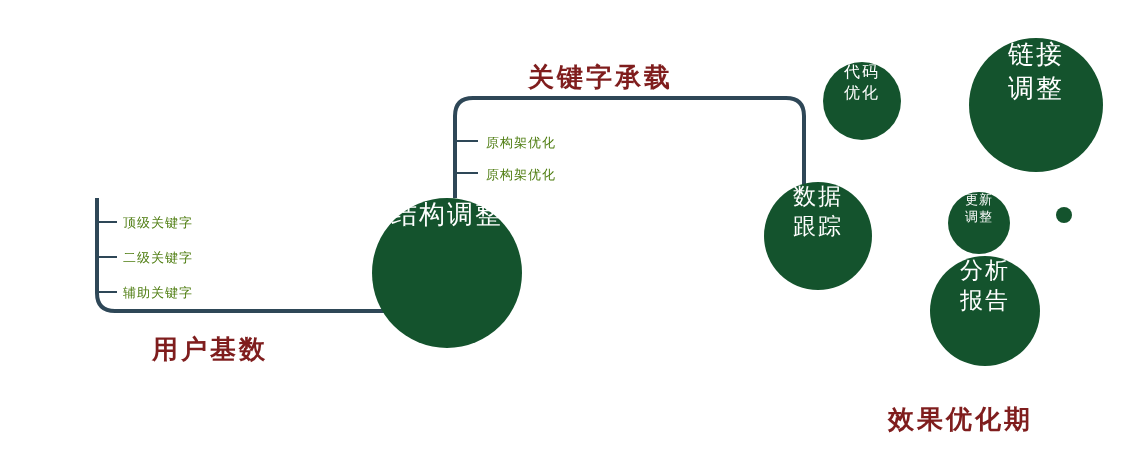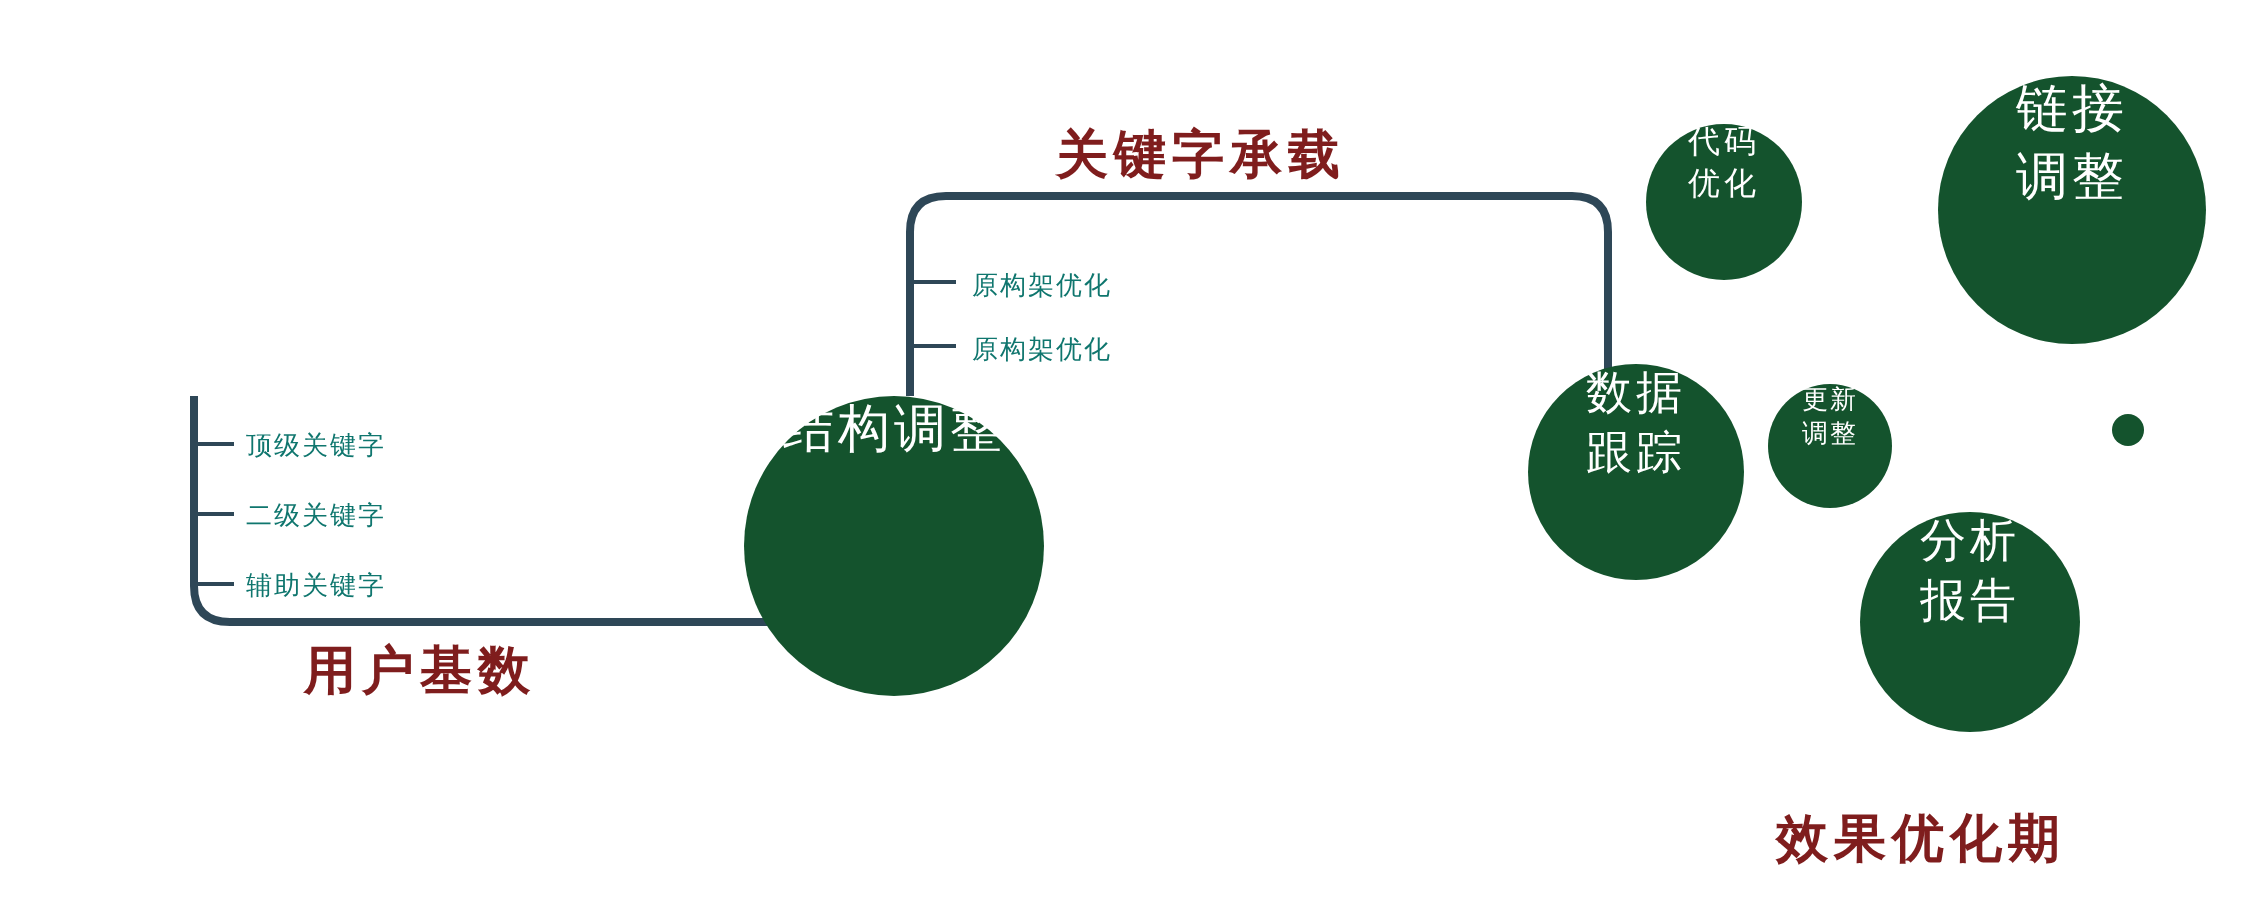--- a/index.html
+++ b/index.html
@@ -41,21 +41,21 @@
     color: #7f1d1d;
     white-space: nowrap;
   }
   .edge-label.big {
     font-size: 26px;
     font-weight: 600;
     letter-spacing: 3px;
   }
   .branch-label {
     position: absolute;
-    color: #0f766e;
+    color: #4d7c0f;
     font-size: 13px;
     white-space: nowrap;
     letter-spacing: 1px;
   }
 </style>
 </head>
 <body>
 
 <div class="canvas">
 
@@ -86,35 +86,35 @@
   <div class="node" style="left:823px; top:62px; width:78px; height:78px; font-size:16px;">
     <span class="node-label">代码
 优化</span>
   </div>
 
   <div class="node" style="left:969px; top:38px; width:134px; height:134px; font-size:26px;">
     <span class="node-label">链接
 调整</span>
   </div>
 
-  <div class="node" style="left:884px; top:192px; width:62px; height:62px; font-size:13px;">
+  <div class="node" style="left:948px; top:192px; width:62px; height:62px; font-size:13px;">
     <span class="node-label" style="letter-spacing:1px;">更新
 调整</span>
   </div>
 
   <div class="node" style="left:1056px; top:207px; width:16px; height:16px;"></div>
 
   <div class="node" style="left:930px; top:256px; width:110px; height:110px; font-size:23px;">
     <span class="node-label">分析
 报告</span>
   </div>
 
   <div class="edge-label big" style="left:528px; top:60px;">关键字承载</div>
 
-  <div class="edge-label big" style="left:152px; top:318px; font-weight:700;">用户基数</div>
+  <div class="edge-label big" style="left:152px; top:332px; font-weight:700;">用户基数</div>
 
   <div class="edge-label big" style="left:888px; top:402px;">效果优化期</div>
 
   <div class="branch-label" style="left:123px; top:214px;">顶级关键字</div>
   <div class="branch-label" style="left:123px; top:249px;">二级关键字</div>
   <div class="branch-label" style="left:123px; top:284px;">辅助关键字</div>
 
   <div class="branch-label" style="left:486px; top:134px;">原构架优化</div>
   <div class="branch-label" style="left:486px; top:166px;">原构架优化</div>
 

